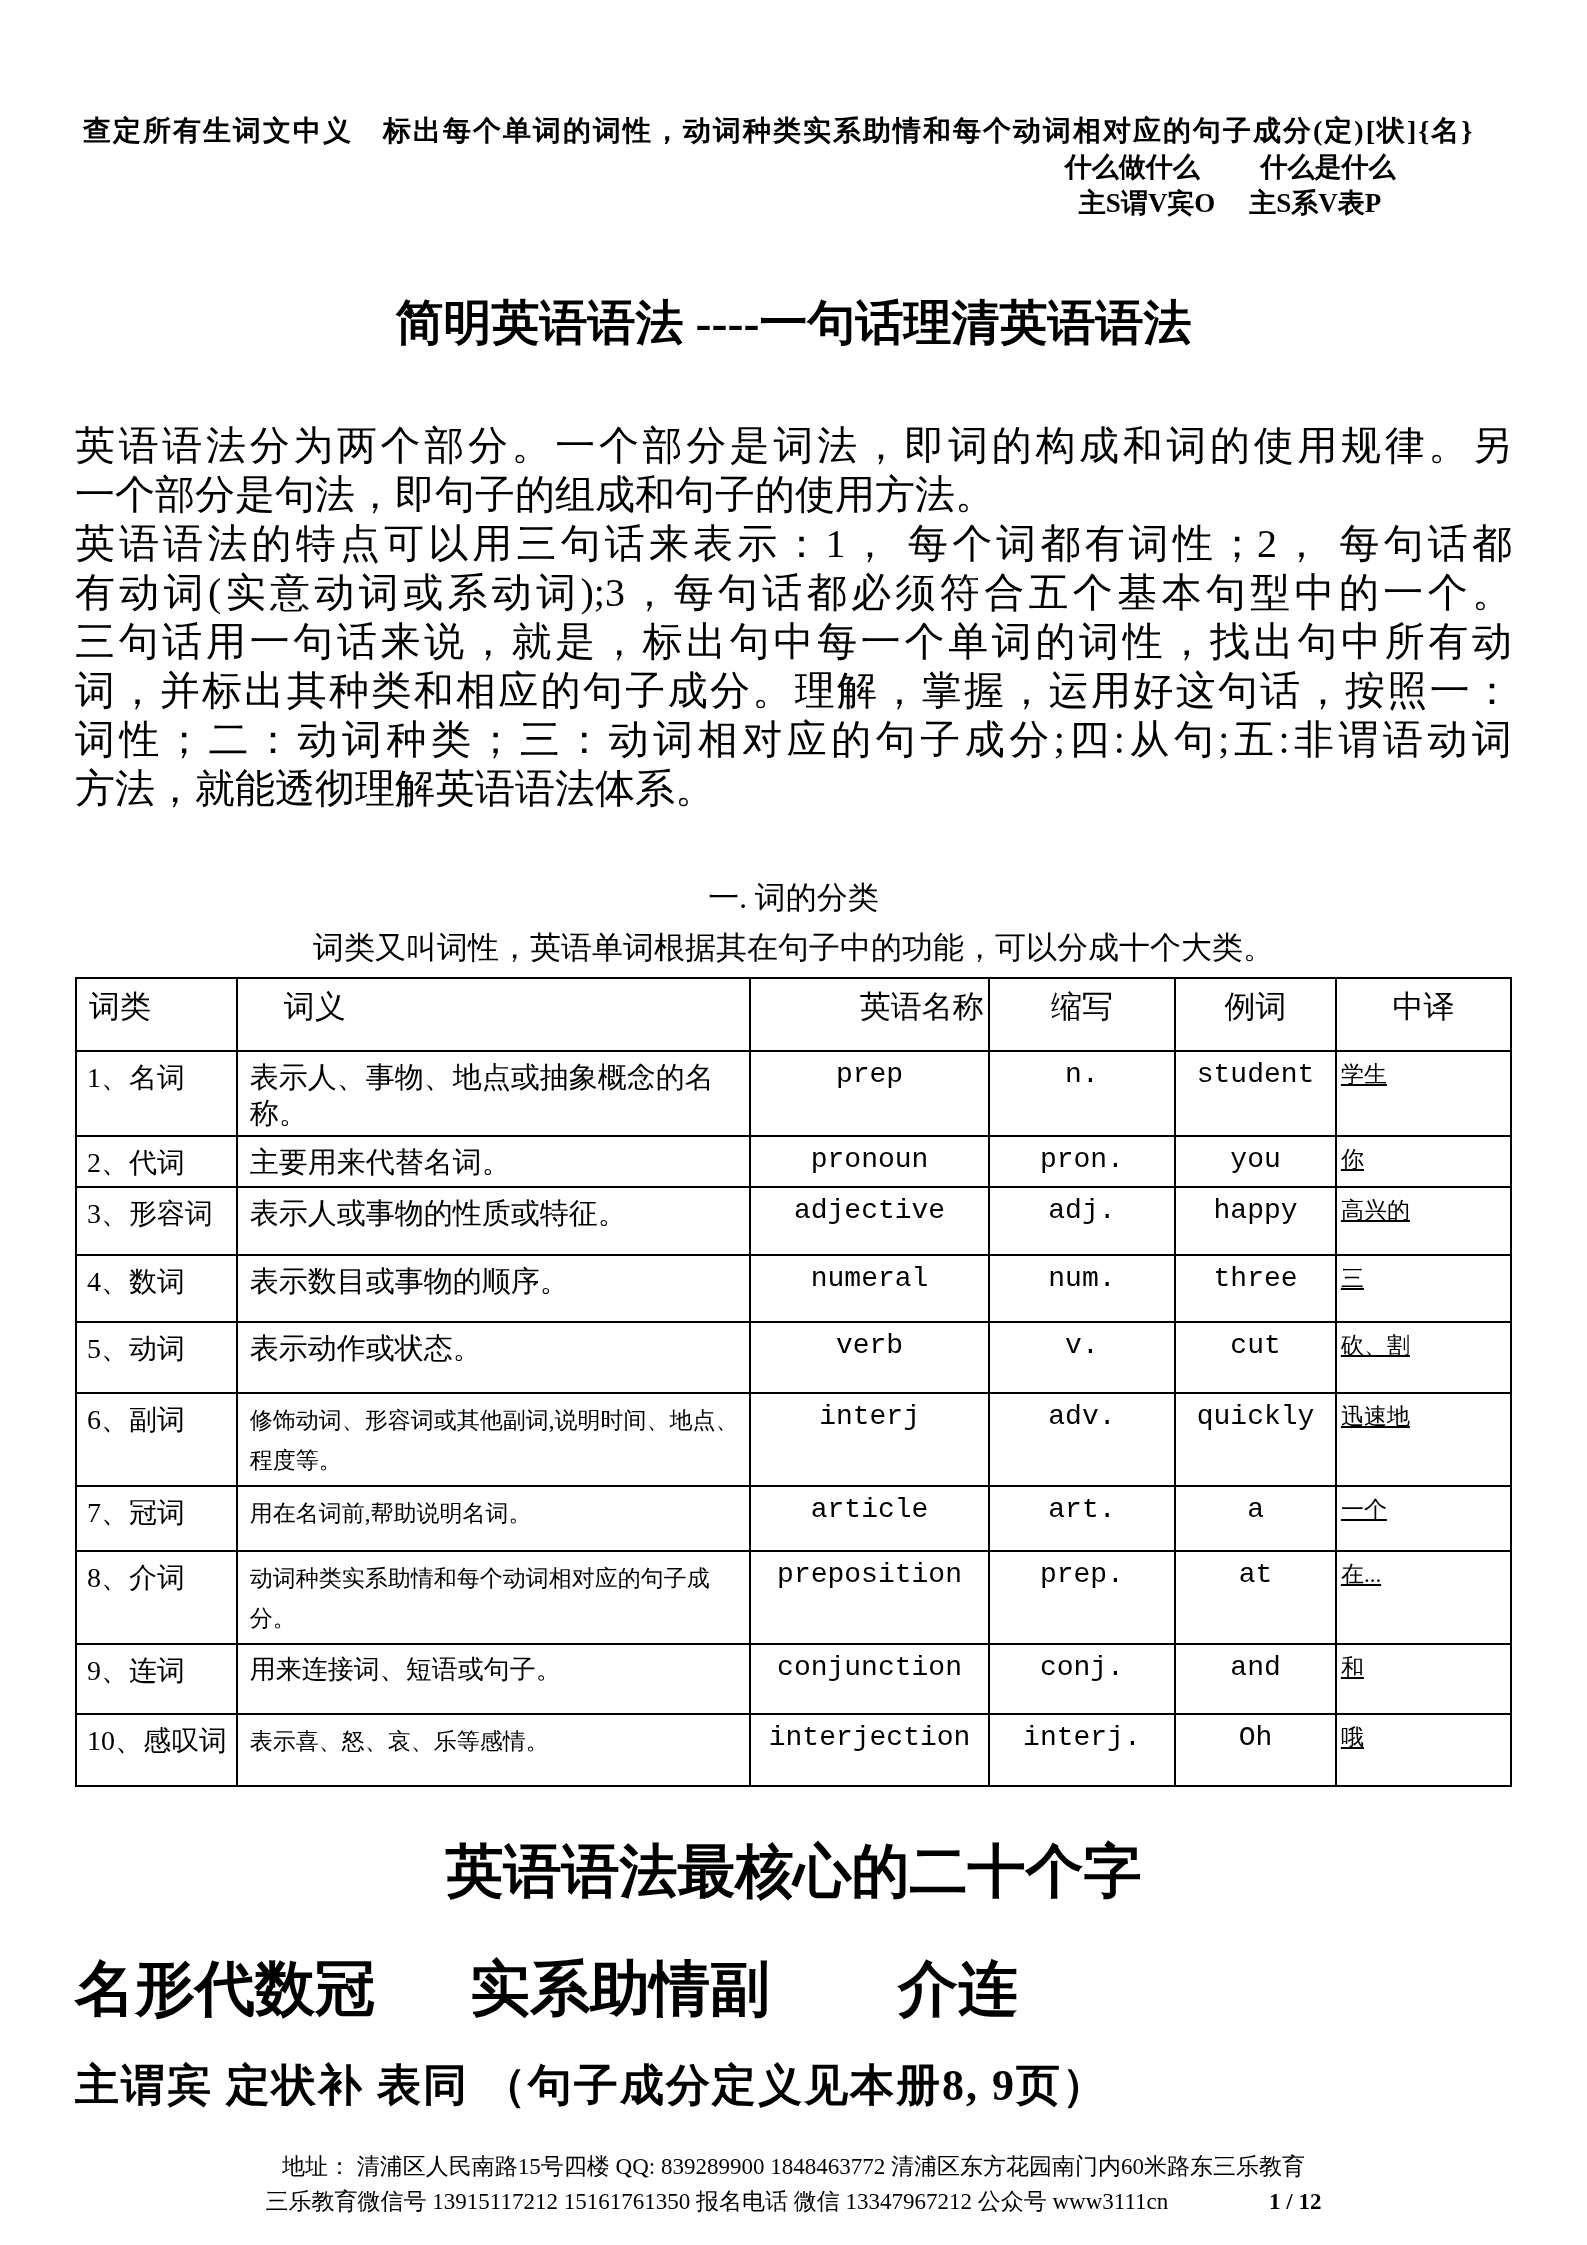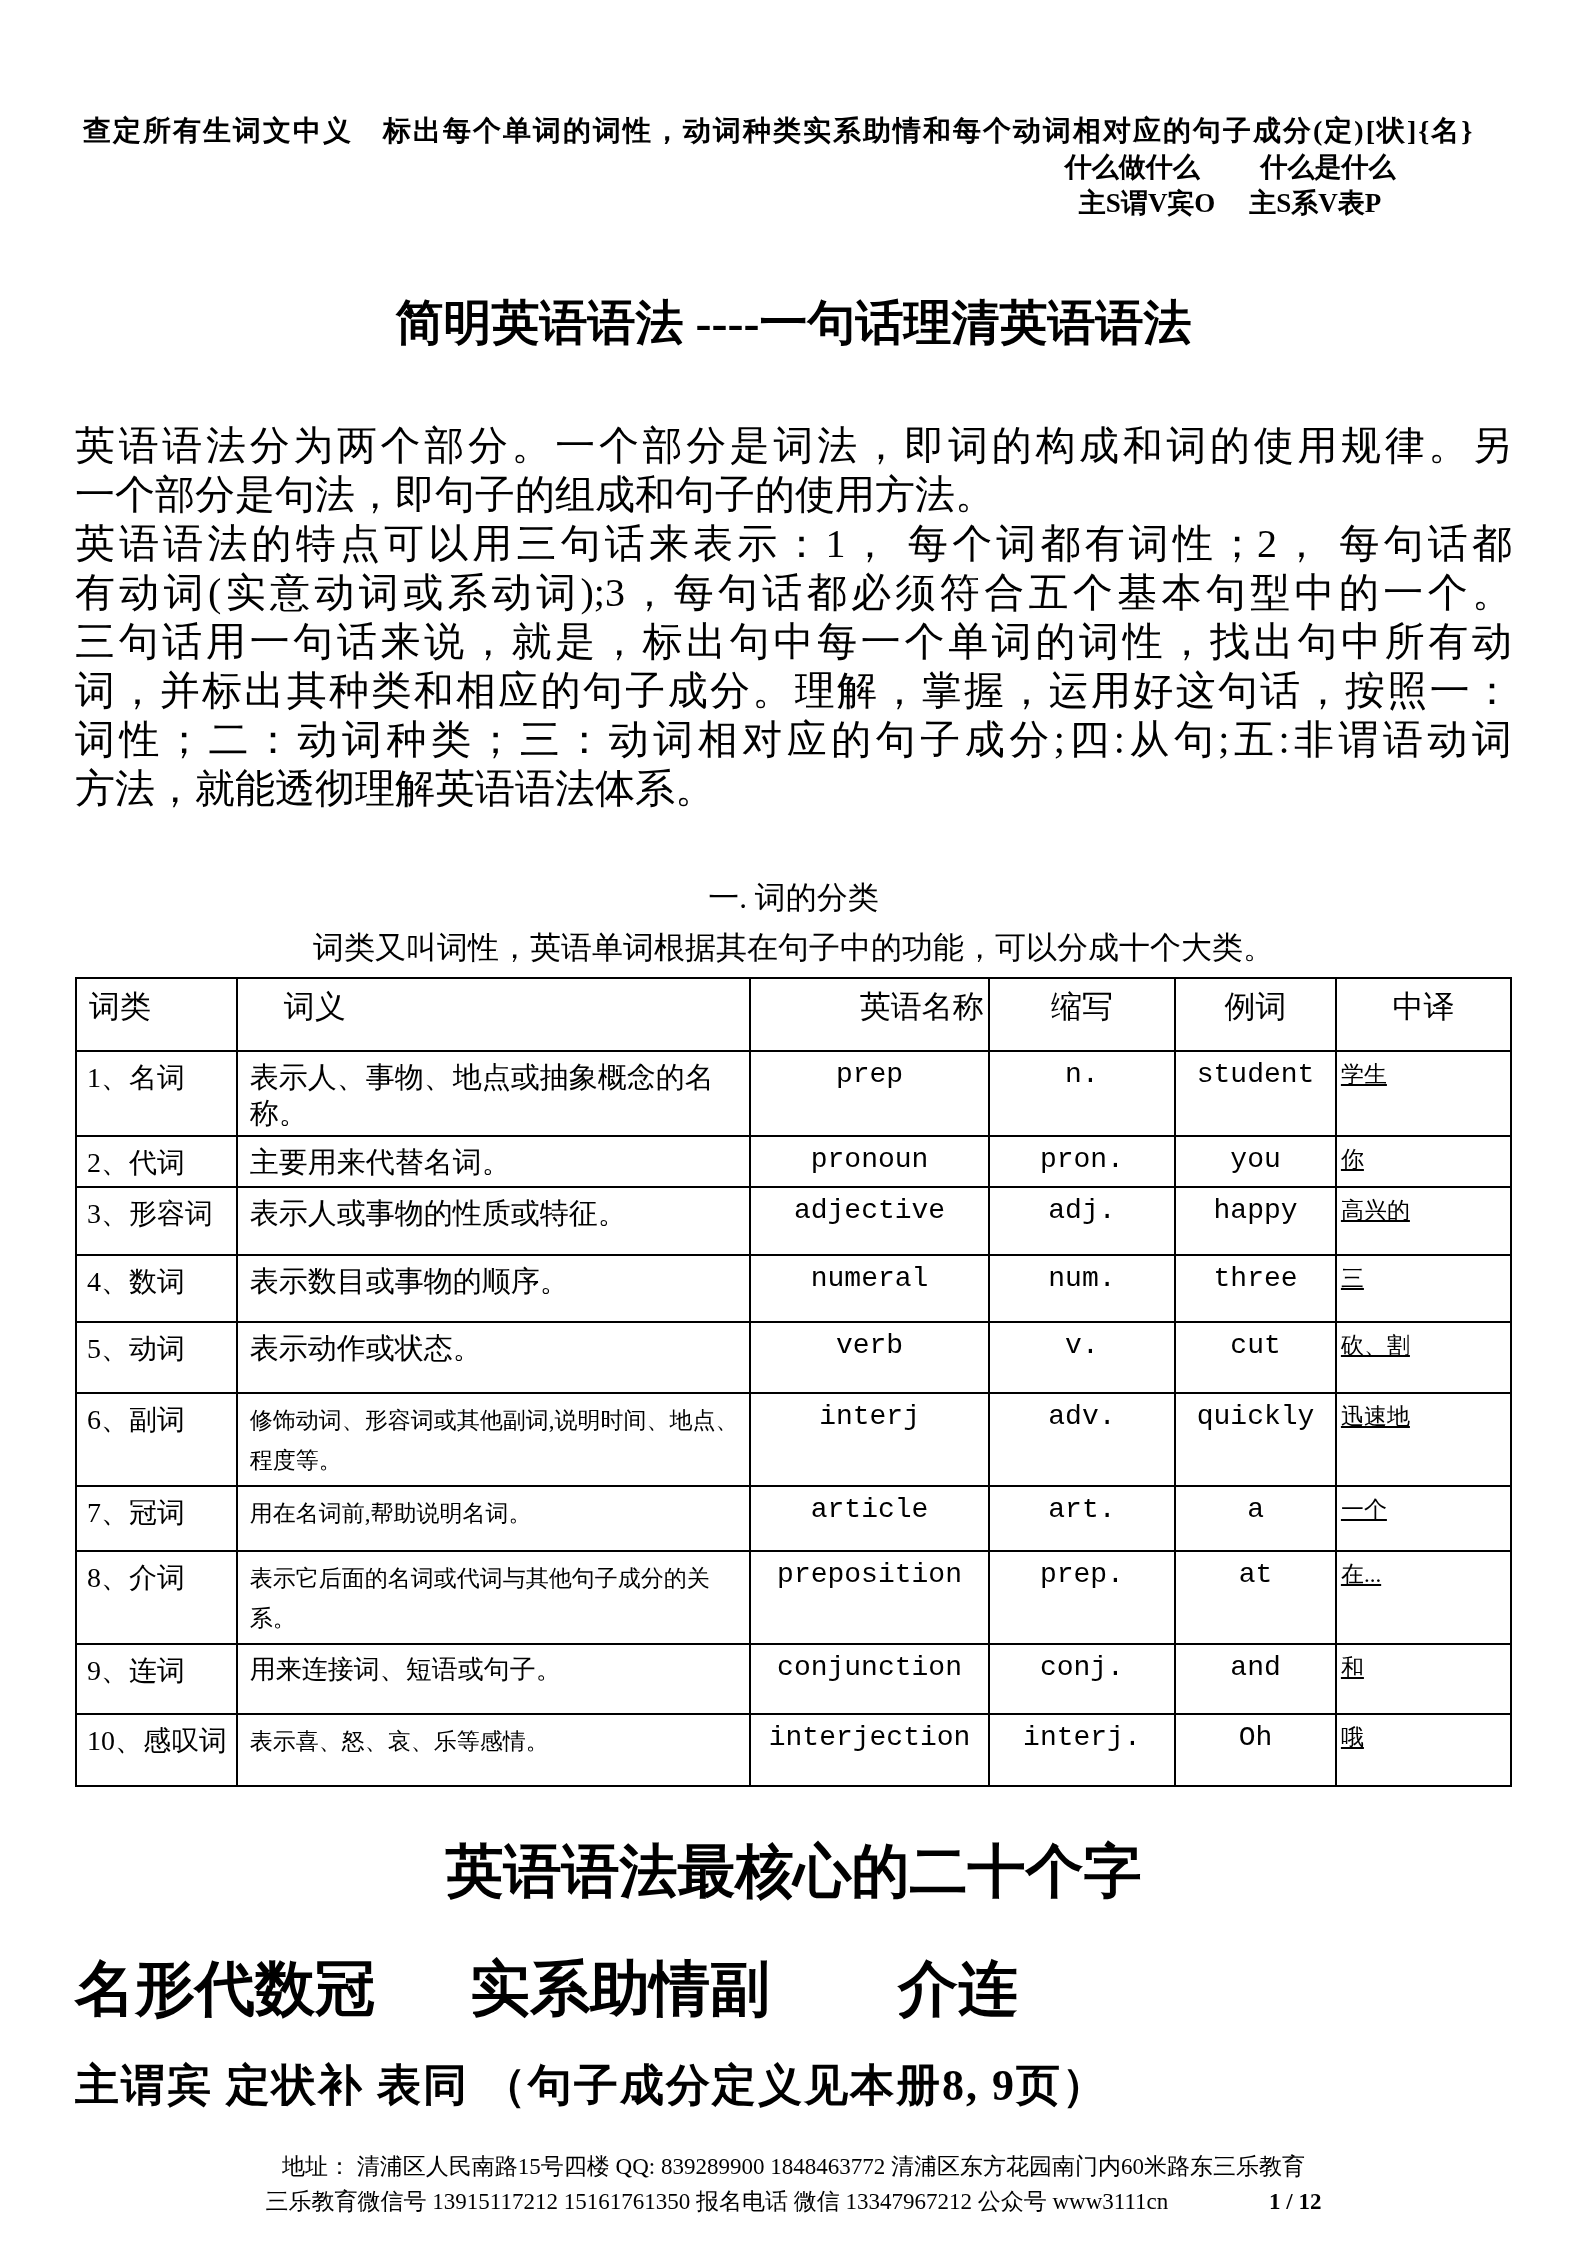--- a/index.html
+++ b/index.html
@@ -259,21 +259,21 @@
         <tr>
           <td class="c0">7、冠词</td>
           <td class="c1">用在名词前,帮助说明名词。</td>
           <td class="c2">article</td>
           <td class="c3">art.</td>
           <td class="c4">a</td>
           <td class="c5">一个</td>
         </tr>
         <tr>
           <td class="c0">8、介词</td>
-          <td class="c1">表示它后面的名词或代词与其他句子成分的关系。</td>
+          <td class="c1">动词种类实系助情和每个动词相对应的句子成分。</td>
           <td class="c2">preposition</td>
           <td class="c3">prep.</td>
           <td class="c4">at</td>
           <td class="c5">在...</td>
         </tr>
         <tr>
           <td class="c0">9、连词</td>
           <td class="c1">用来连接词、短语或句子。</td>
           <td class="c2">conjunction</td>
           <td class="c3">conj.</td>

